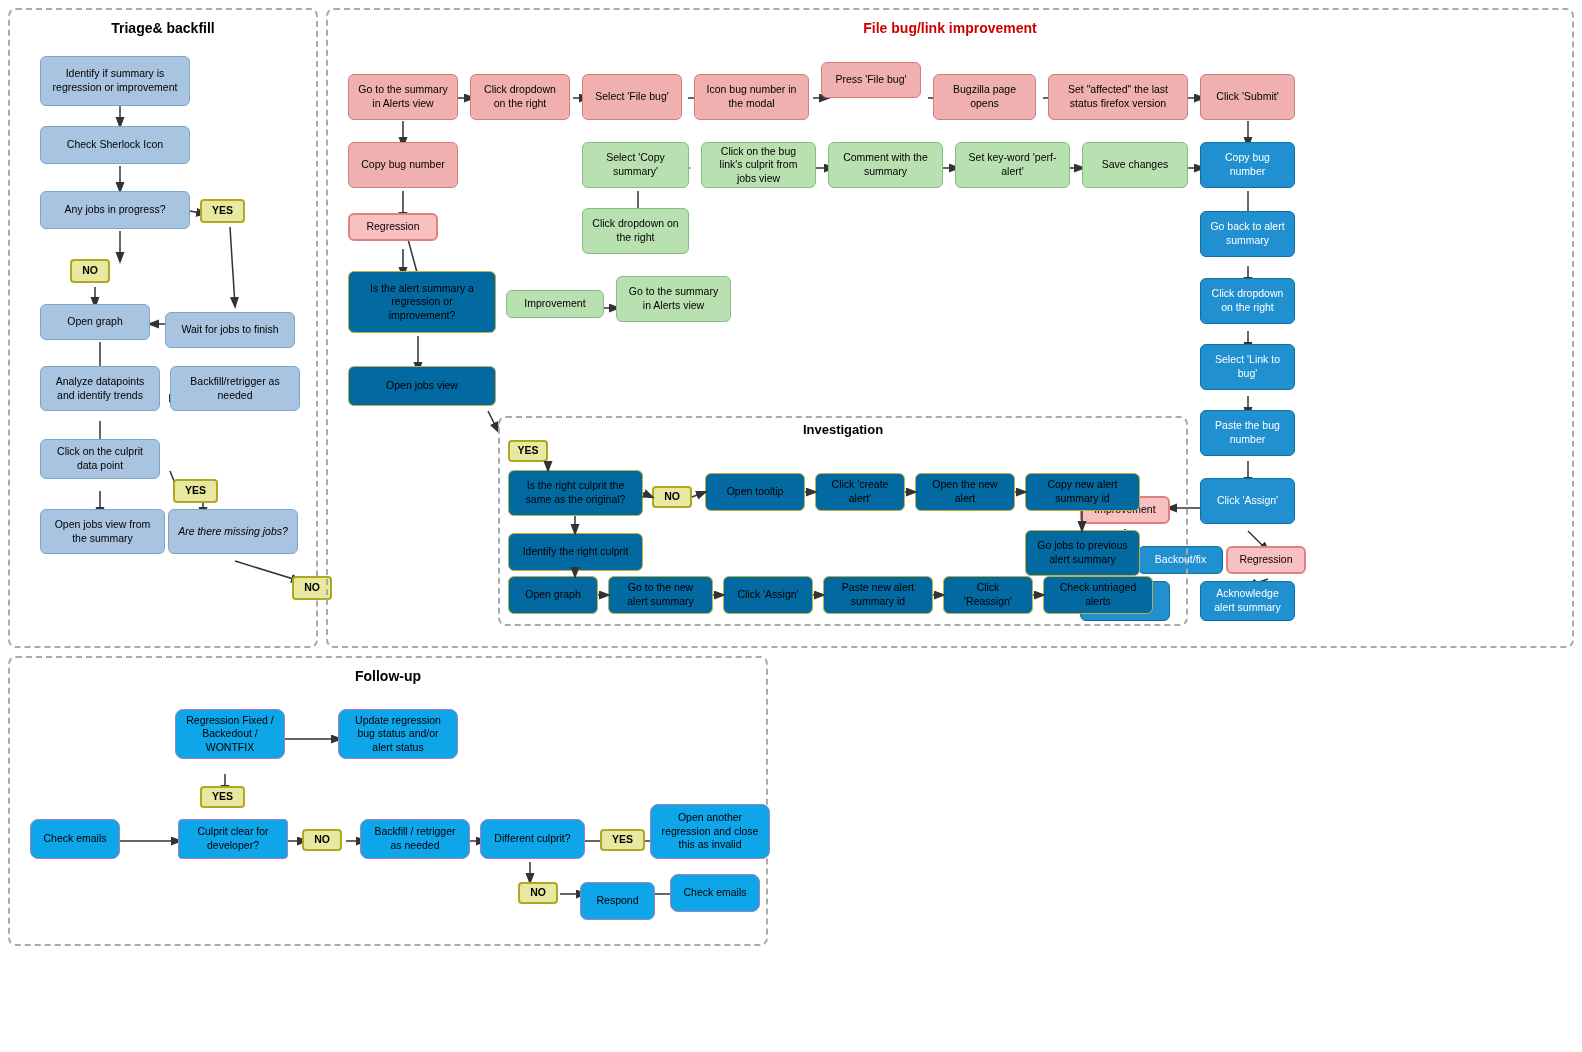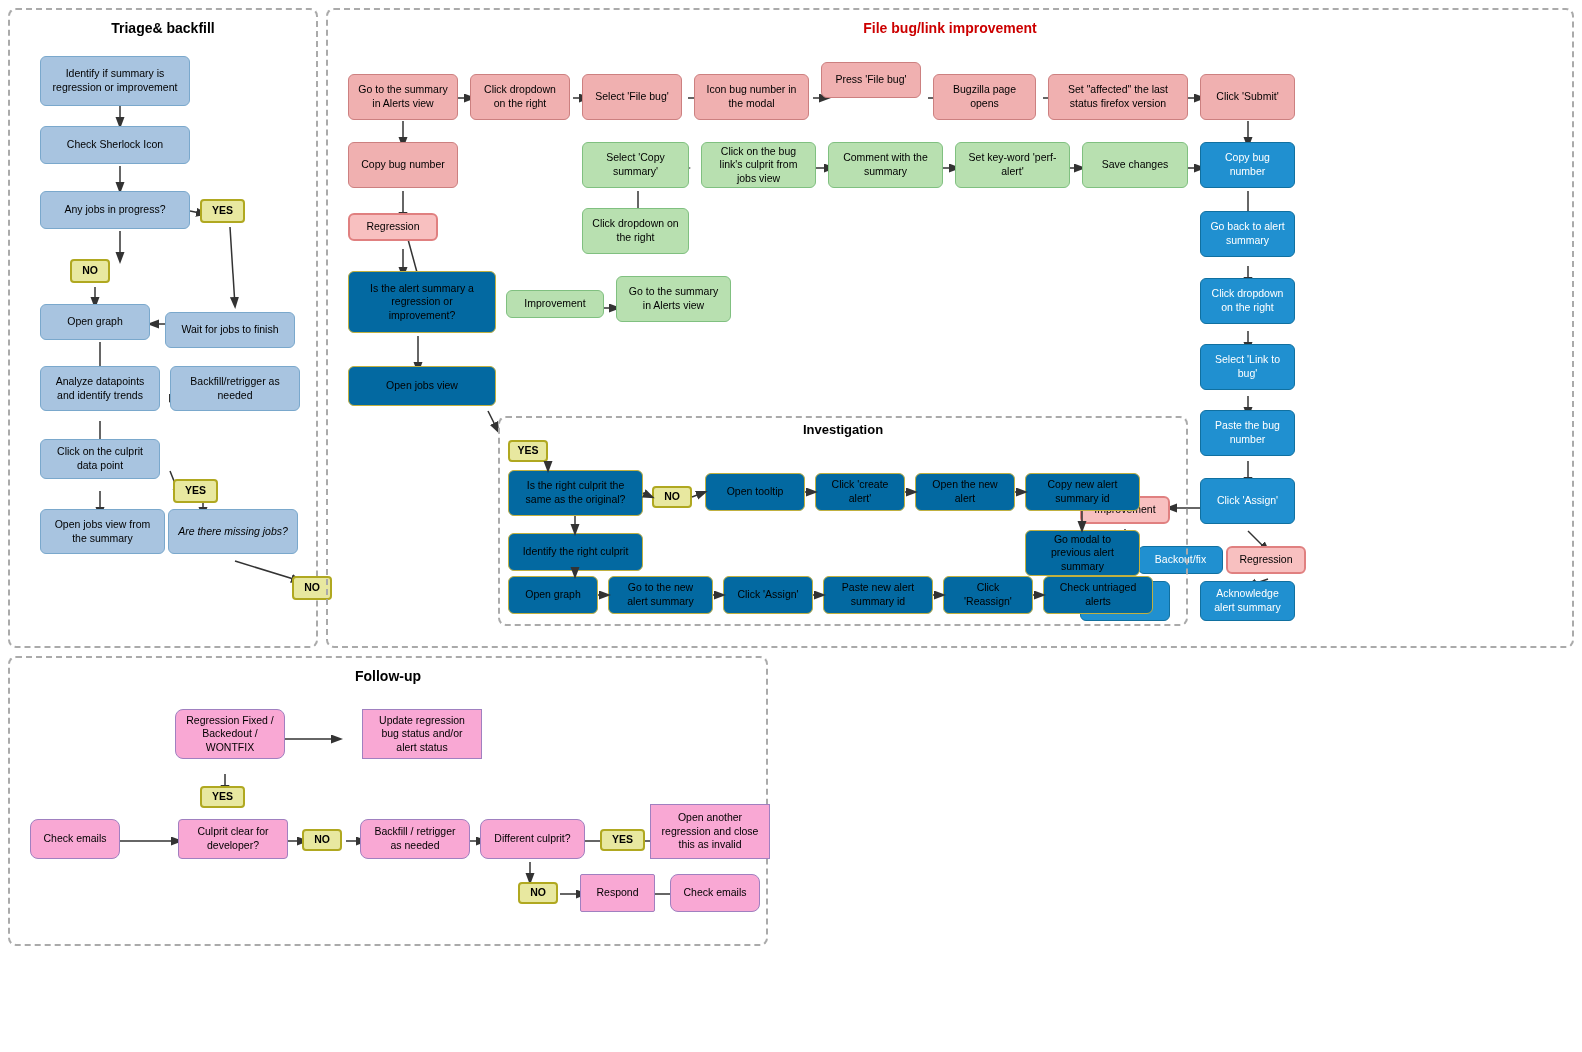--- a/index.html
+++ b/index.html
@@ -99,21 +99,21 @@
       border: 1px solid #1070a0;
       color: white;
     }
 
     .node-pink-label {
       background: #f8c0c0;
       border: 2px solid #e08080;
     }
 
     .node-purple {
-      background: #f9a8d4;
+      background: #0ea5e9;
       border: 1px solid #a080c0;
     }
 
     .node-decision {
       background: #e8e8a0;
       border: 2px solid #b0a820;
       border-radius: 4px;
     }
 
     
@@ -323,21 +323,21 @@
           <div class="node node-decision" style="position:absolute;left:152px;top:68px;width:40px;height:22px;font-weight:bold;">NO</div>
 
           <div class="node node-yellow" style="position:absolute;left:205px;top:55px;width:100px;height:38px;">Open tooltip</div>
 
           <div class="node node-yellow" style="position:absolute;left:315px;top:55px;width:90px;height:38px;">Click 'create alert'</div>
 
           <div class="node node-yellow" style="position:absolute;left:415px;top:55px;width:100px;height:38px;">Open the new alert</div>
 
           <div class="node node-yellow" style="position:absolute;left:525px;top:55px;width:115px;height:38px;">Copy new alert summary id</div>
 
-          <div class="node node-yellow" style="position:absolute;left:525px;top:112px;width:115px;height:46px;">Go modal to previous alert summary</div>
+          <div class="node node-yellow" style="position:absolute;left:525px;top:112px;width:115px;height:46px;">Go jobs to previous alert summary</div>
 
           <div class="node node-yellow" style="position:absolute;left:8px;top:115px;width:135px;height:38px;">Identify the right culprit</div>
 
           <div class="node node-yellow" style="position:absolute;left:8px;top:158px;width:90px;height:38px;">Open graph</div>
 
           <div class="node node-yellow" style="position:absolute;left:108px;top:158px;width:105px;height:38px;">Go to the new alert summary</div>
 
           <div class="node node-yellow" style="position:absolute;left:223px;top:158px;width:90px;height:38px;">Click 'Assign'</div>
 
           <div class="node node-yellow" style="position:absolute;left:323px;top:158px;width:110px;height:38px;">Paste new alert summary id</div>
@@ -417,39 +417,39 @@
 
           <line x1="510" y1="168" x2="510" y2="188" stroke="#333" stroke-width="1.5" marker-end="url(#arrow4)"></line>
 
           <line x1="540" y1="200" x2="565" y2="200" stroke="#333" stroke-width="1.5" marker-end="url(#arrow4)"></line>
 
           <line x1="625" y1="200" x2="660" y2="200" stroke="#333" stroke-width="1.5" marker-end="url(#arrow4)"></line>
         </svg>
 
         <div class="node node-purple" style="left:155px;top:15px;width:110px;height:50px;border-radius:8px;">Regression Fixed / Backedout / WONTFIX</div>
 
-        <div class="node node-purple" style="left:318px;top:15px;width:120px;height:50px;border-radius:0;margin-left:24px;">Update regression bug status and/or alert status</div>
+        <div class="node node-purple" style="left:318px;top:15px;width:120px;height:50px;border-radius:8px;">Update regression bug status and/or alert status</div>
 
         <div class="node node-decision" style="left:180px;top:92px;width:45px;height:22px;font-weight:bold;">YES</div>
 
         <div class="node node-purple" style="left:10px;top:125px;width:90px;height:40px;border-radius:8px;">Check emails</div>
 
         <div class="node node-purple" style="left:158px;top:125px;width:110px;height:40px;border-radius:4px;">Culprit clear for developer?</div>
 
         <div class="node node-decision" style="left:282px;top:135px;width:40px;height:22px;font-weight:bold;">NO</div>
 
         <div class="node node-purple" style="left:340px;top:125px;width:110px;height:40px;border-radius:8px;">Backfill / retrigger as needed</div>
 
         <div class="node node-purple" style="left:460px;top:125px;width:105px;height:40px;border-radius:8px;">Different culprit?</div>
 
         <div class="node node-decision" style="left:580px;top:135px;width:45px;height:22px;font-weight:bold;">YES</div>
 
-        <div class="node node-purple" style="left:630px;top:110px;width:120px;height:55px;border-radius:0;">Open another regression and close this as invalid</div>
+        <div class="node node-purple" style="left:630px;top:110px;width:120px;height:55px;border-radius:8px;">Open another regression and close this as invalid</div>
 
         <div class="node node-decision" style="left:498px;top:188px;width:40px;height:22px;font-weight:bold;">NO</div>
 
-        <div class="node node-purple" style="left:560px;top:180px;width:75px;height:38px;border-radius:2px;">Respond</div>
+        <div class="node node-purple" style="left:560px;top:188px;width:75px;height:38px;border-radius:7px;">Respond</div>
 
         <div class="node node-purple" style="left:650px;top:180px;width:90px;height:38px;border-radius:8px;">Check emails</div>
       </div>
     </div>
   </div>
 </div>
 
 </body></html>

